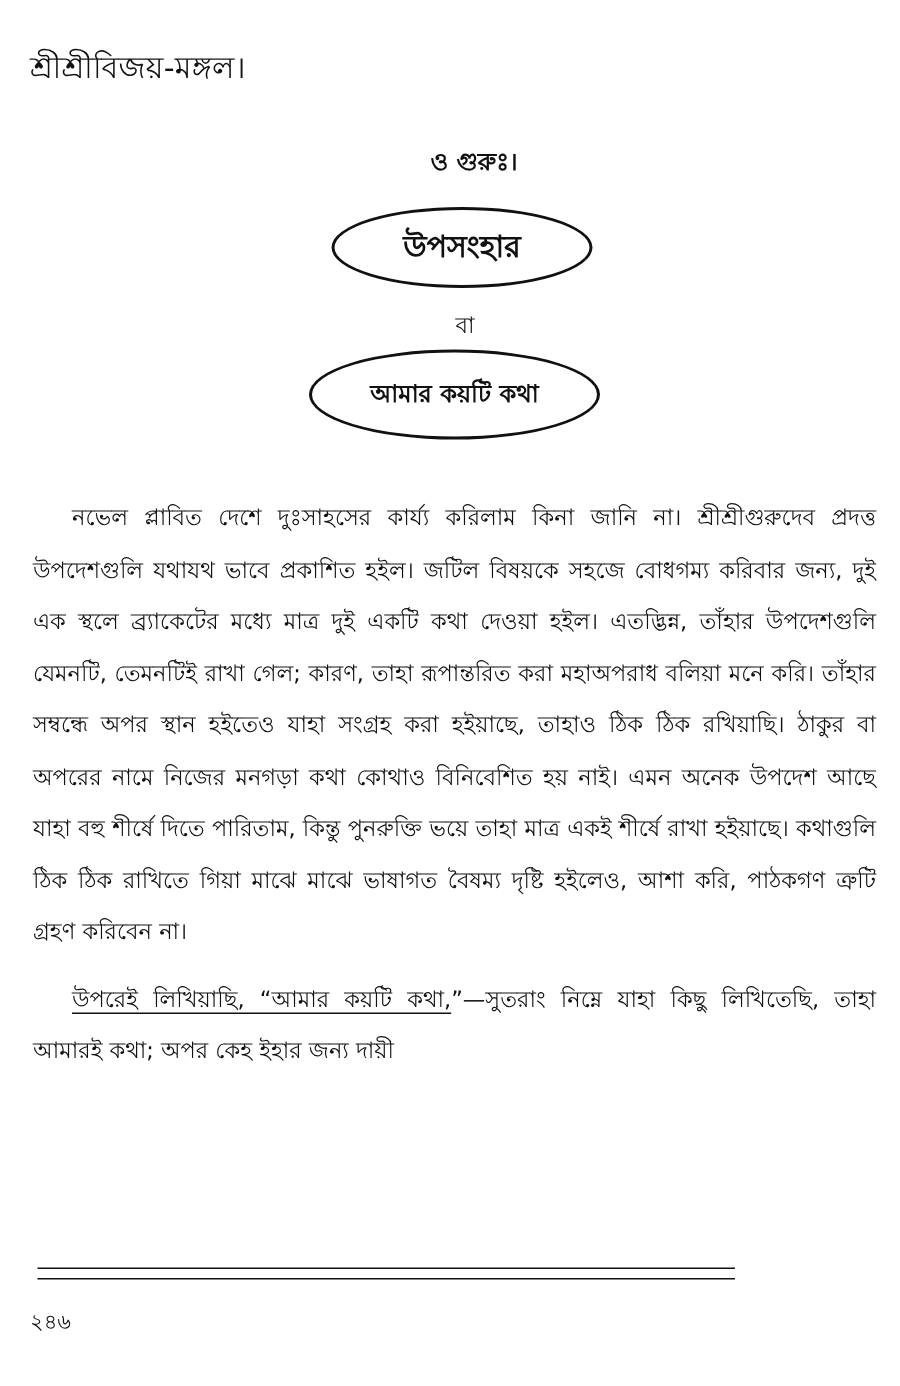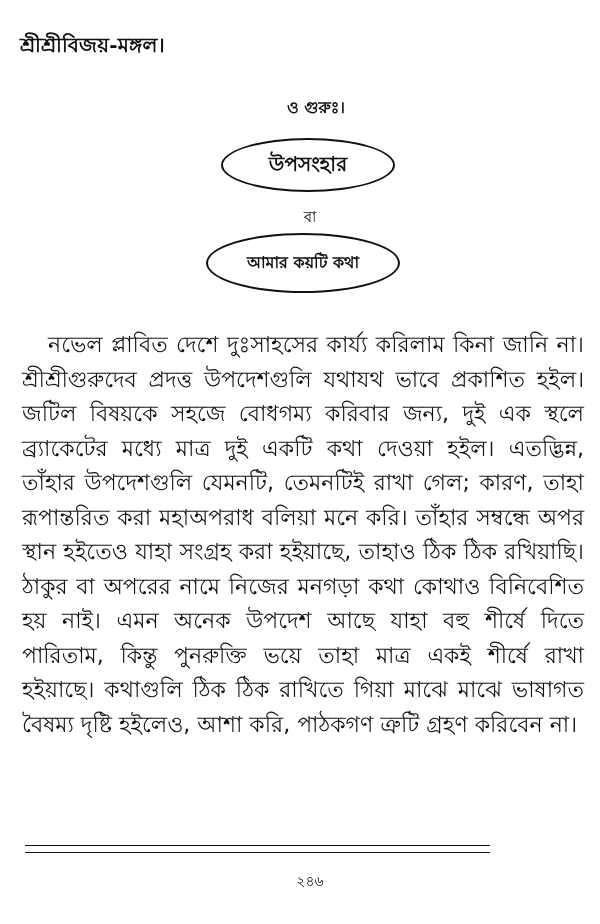--- a/index.html
+++ b/index.html
@@ -3,62 +3,63 @@
   <meta charset="utf-8">
   <style>
     html, body { margin: 0; padding: 0; }
     body {
       width: 600px; height: 924px; background: #ffffff; color: #111;
       font-family: "DejaVu Sans", "Liberation Sans", sans-serif;
       position: relative; overflow: hidden;
     }
     .running-head {
       position: absolute; left: 20px; top: 30px;
-      font-size: 20px; font-weight: bold; letter-spacing: 0.2px;
+      font-size: 20px; font-weight: normal; letter-spacing: 0.2px;
     }
     .invocation {
       position: absolute; left: 0; width: 600px; top: 95px;
       text-align: center; font-size: 16px; font-weight: bold; padding-left: 32px; box-sizing: border-box;
     }
     .oval {
       position: absolute; border: 2px solid #111; border-radius: 50%;
       display: flex; align-items: center; justify-content: center; font-weight: bold;
     }
     .oval-title { left: 221px; top: 138px; width: 170px; height: 50px; font-size: 20px; font-weight: bold; }
     .or-word { position: absolute; left: 0; width: 600px; top: 205px; text-align: center; font-size: 15px; padding-left: 20px; box-sizing: border-box; }
     .oval-sub { left: 206px; top: 233px; width: 190px; height: 56px; font-size: 16px; }
     .body-text {
       position: absolute; left: 22px; top: 328px; width: 562px;
-      font-size: 22px; line-height: 34.5px; text-align: justify;
+      font-size: 15px; line-height: 34.5px; text-align: justify;
     }
     .para { margin: 0; text-indent: 26px; text-align-last: left; }
     .para + .para { margin-top: 10px; }
     .ul { text-decoration: underline; text-underline-offset: 4px; }
     .rule { position: absolute; left: 25px; width: 465px; border-top: 1.5px solid #111; }
     .rule.r1 { top: 845px; width: 465px; }
     .rule.r2 { top: 852px; width: 465px; }
-    .page-number { position: absolute; left: 0; width: 600px; top: 870px; text-align: center; font-size: 14px; padding-left: 20px; box-sizing: border-box; }
+    .page-number { position: absolute; left: 0; width: 600px; top: 870px; font-size: 14px; padding-left: 20px; box-sizing: border-box; }
   </style>
 </head>
 <body>
 
 <div class="running-head">শ্রীশ্রীবিজয়-মঙ্গল।</div>
 
 <div class="invocation">ও গুরুঃ।</div>
 
 <div class="oval oval-title">
   <span>উপসংহার</span>
 </div>
 
 <div class="or-word">বা</div>
 
 <div class="oval oval-sub">
   <span>আমার কয়টি কথা</span>
 </div>
 
 <div class="body-text">
   <p class="para">নভেল প্লাবিত দেশে দুঃসাহসের কার্য্য করিলাম কিনা জানি না। শ্রীশ্রীগুরুদেব  প্রদত্ত উপদেশগুলি যথাযথ ভাবে প্রকাশিত হইল। জটিল বিষয়কে সহজে বোধগম্য করিবার জন্য, দুই এক স্থলে ব্র্যাকেটের মধ্যে মাত্র দুই একটি কথা দেওয়া হইল। এতদ্ভিন্ন, তাঁহার উপদেশগুলি যেমনটি, তেমনটিই রাখা গেল; কারণ, তাহা রূপান্তরিত করা মহাঅপরাধ বলিয়া মনে করি। তাঁহার সম্বন্ধে অপর স্থান হইতেও যাহা সংগ্রহ করা হইয়াছে, তাহাও ঠিক ঠিক রখিয়াছি। ঠাকুর বা অপরের নামে নিজের মনগড়া কথা কোথাও বিনিবেশিত হয় নাই। এমন অনেক উপদেশ আছে যাহা বহু শীর্ষে দিতে পারিতাম, কিন্তু পুনরুক্তি ভয়ে তাহা মাত্র একই শীর্ষে রাখা হইয়াছে। কথাগুলি ঠিক ঠিক  রাখিতে গিয়া মাঝে মাঝে ভাষাগত বৈষম্য দৃষ্টি হইলেও, আশা করি, পাঠকগণ ত্রুটি গ্রহণ করিবেন না।</p>
+  <p class="para"><span class="ul">উপরেই লিখিয়াছি, “আমার কয়টি কথা,</span><span>”—সুতরাং নিম্নে যাহা কিছু লিখিতেছি, তাহা আমারই কথা; অপর কেহ ইহার জন্য দায়ী</span></p>
 </div>
 
 <div class="rule r1" style="width:465px;left:25px;"></div>
 <div class="rule r2" style="width:465px;left:25px;"></div>
 
 <div class="page-number">২৪৬</div>
 
 </body></html>

